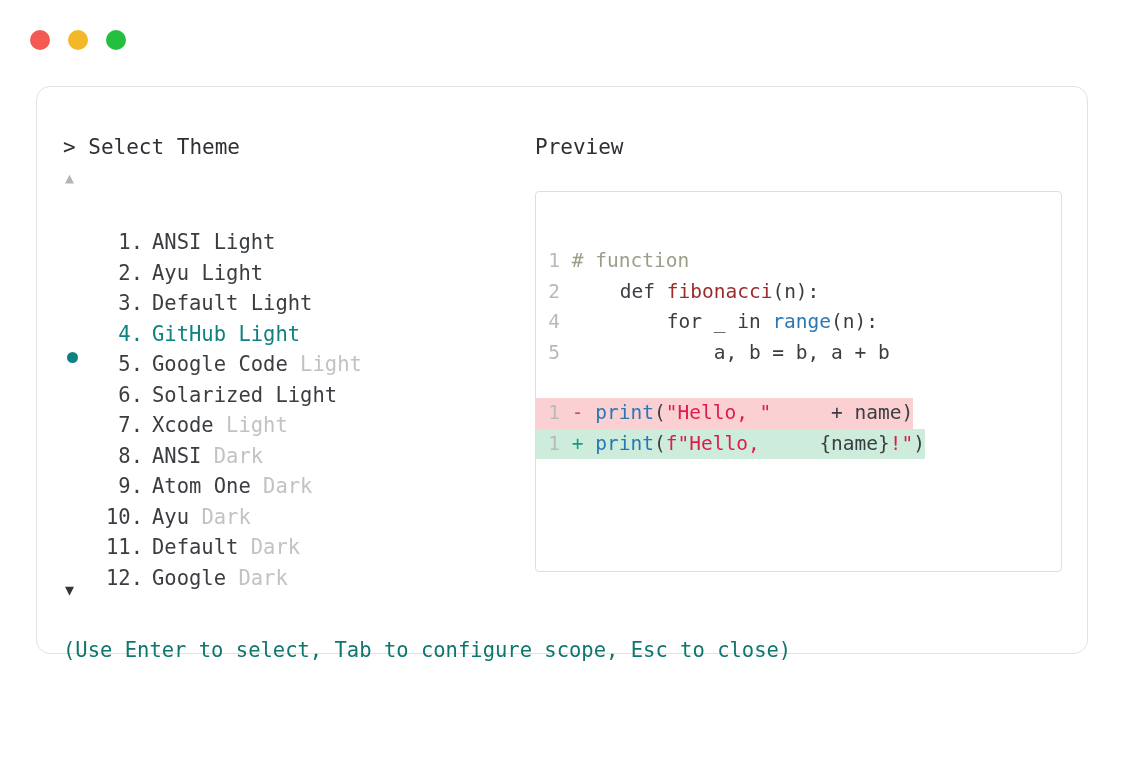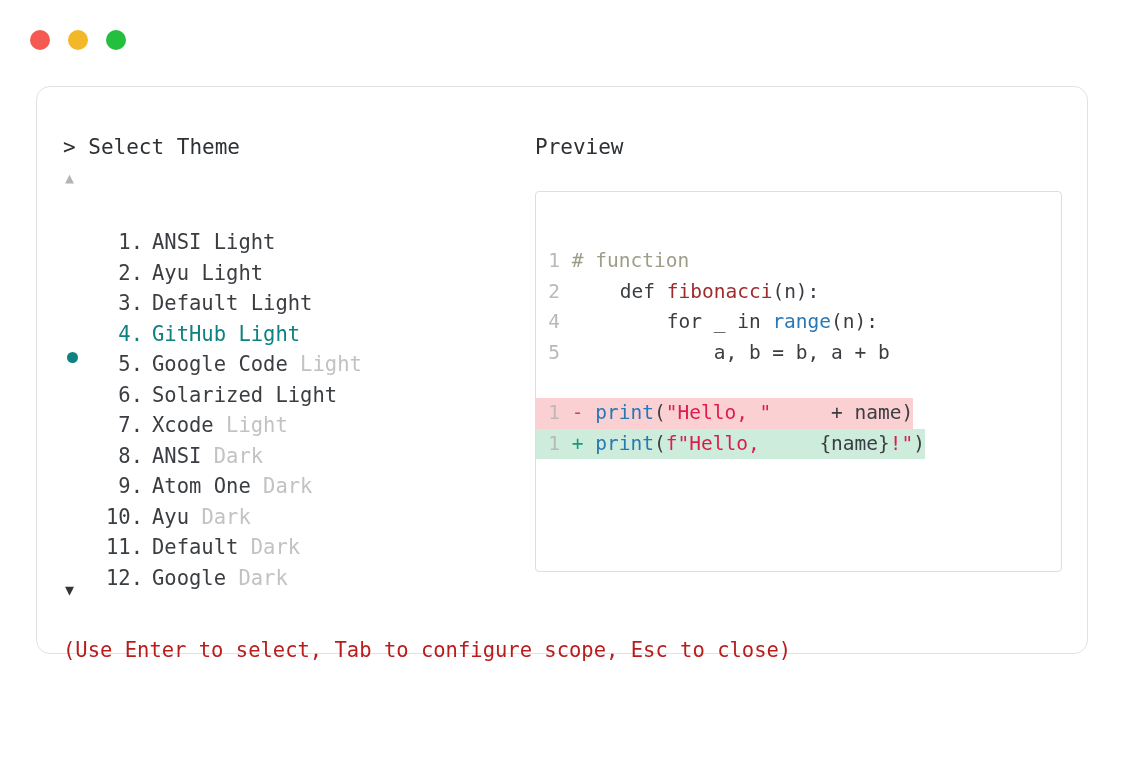--- a/index.html
+++ b/index.html
@@ -184,21 +184,21 @@
   .marker-del { color: #d1455f; }
   .marker-add { color: #149c7c; }
 
   
   .hint {
     position: absolute;
     left: 26px;
     top: 549px;
     font-size: 20.5px;
     line-height: 28px;
-    color: #b91c1c;
+    color: #0f766e;
     white-space: pre;
   }
 </style>
 </head>
 <body>
 
 <div class="titlebar">
   <span class="dot" style="background: rgb(244, 90, 81);"></span>
   <span class="dot" style="background: rgb(243, 184, 39);"></span>
   <span class="dot" style="background: rgb(36, 191, 62);"></span>

